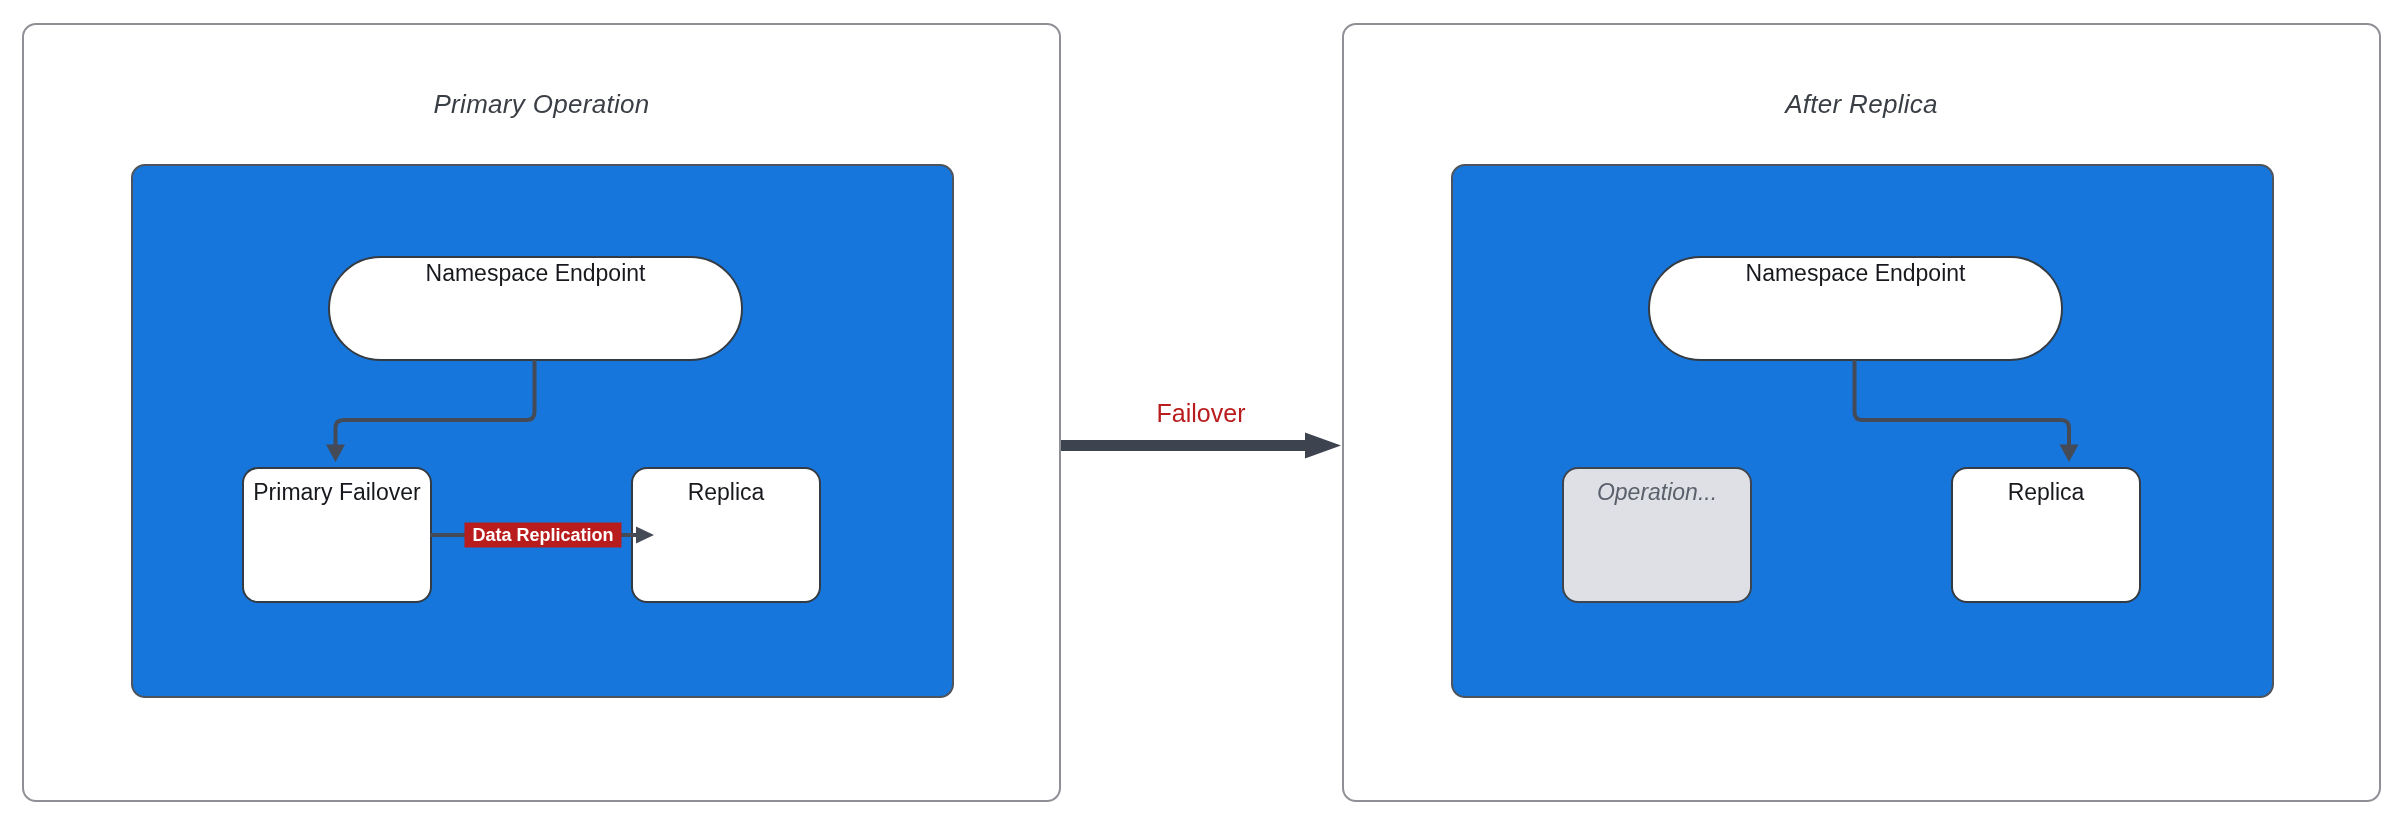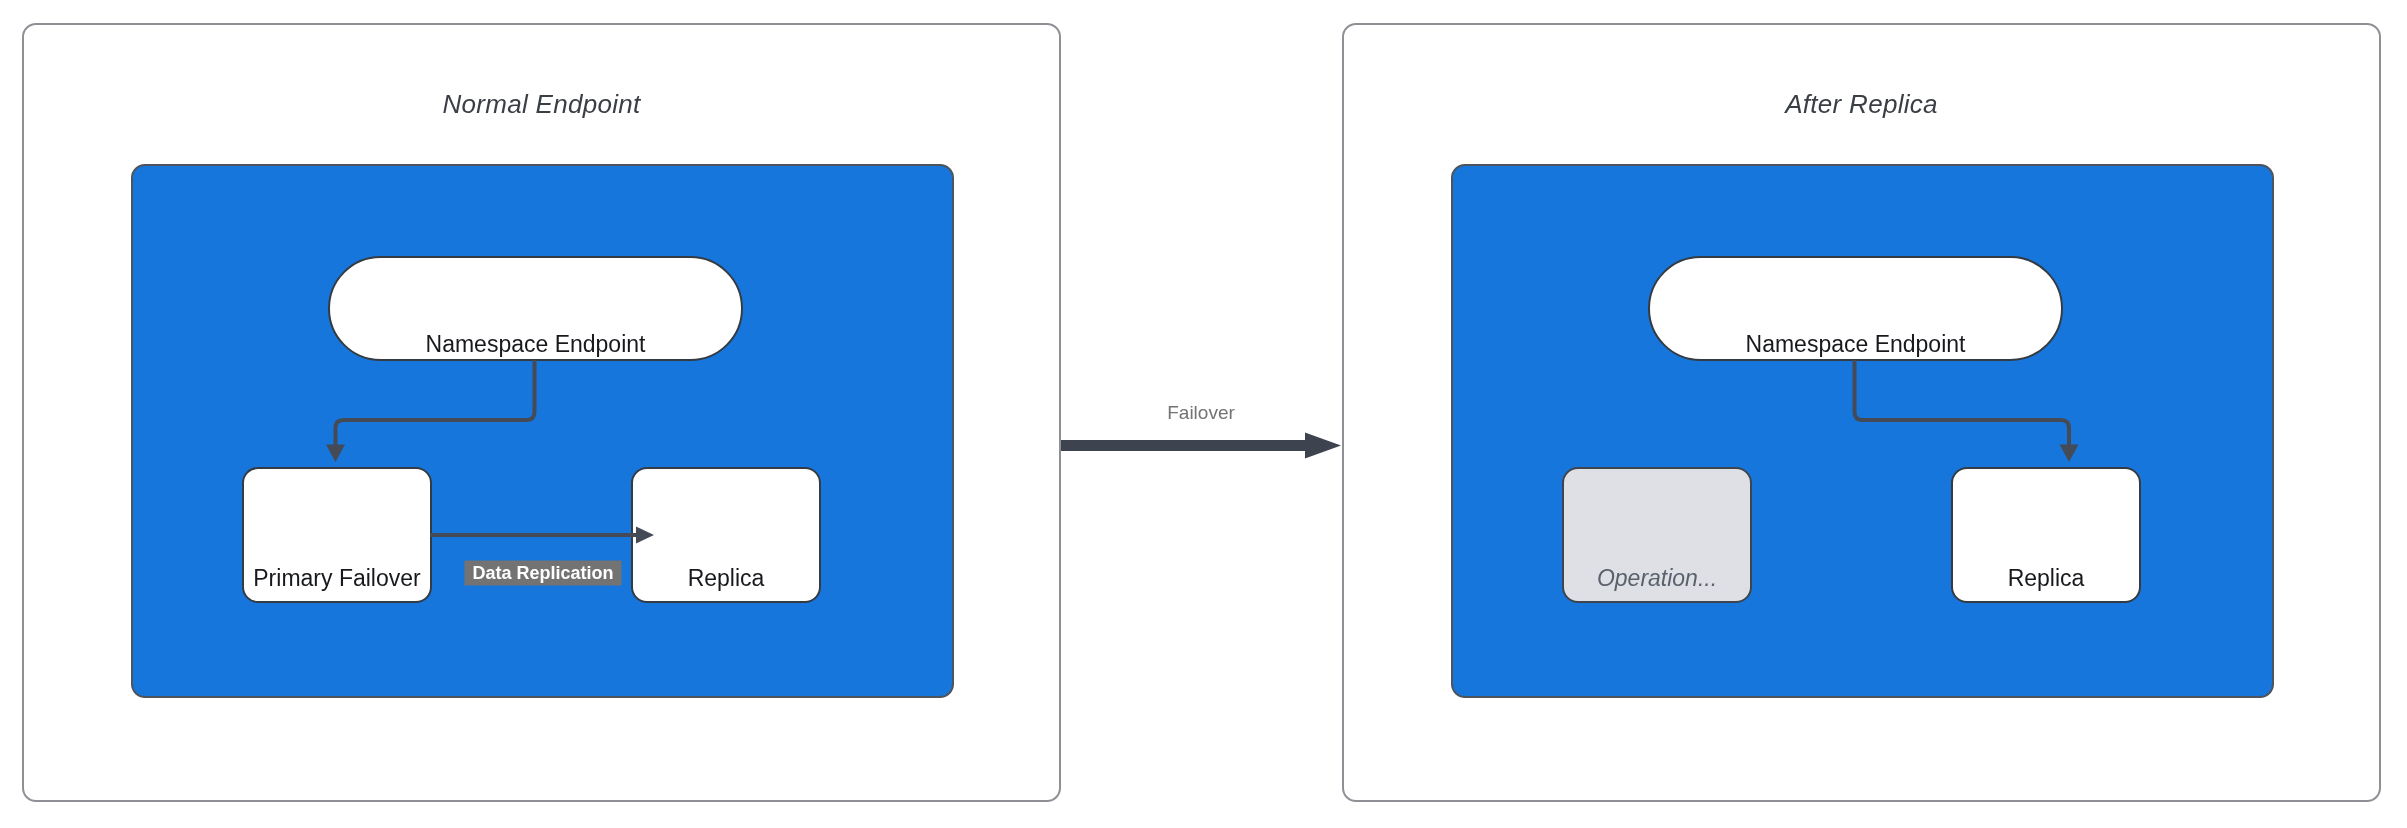--- a/index.html
+++ b/index.html
@@ -47,21 +47,21 @@
     border: 2px solid #4D545C;
     border-radius: 14px;
     box-sizing: border-box;
   }
   .node {
     position: absolute;
     background: #ffffff;
     border: 2.5px solid #343B43;
     box-sizing: border-box;
     display: flex;
-    align-items: flex-end;
+    align-items: flex-start;
     justify-content: center;
     text-align: center;
     font-size: 23px;
     line-height: 30px;
     color: #17191D;
   }
   .pill {
     left: 195px;
     top: 90px;
     width: 415px;
@@ -91,41 +91,40 @@
     pointer-events: none;
   }
   .edge-label {
     position: absolute;
     transform: translate(-50%, -50%);
     white-space: nowrap;
   }
   .replication-label {
     left: 543px;
     top: 535px;
-    background: #737373;
+    background: #b91c1c;
     color: #FFFFFF;
     font-size: 18px;
     font-weight: bold;
     padding: 2px 8px;
-    margin-top: 38px;
   }
   .failover-label {
     left: 1201px;
     top: 413px;
-    color: #737373;
-    font-size: 19px;
+    color: #b91c1c;
+    font-size: 25px;
   }
 </style>
 </head>
 <body>
 
 <div class="page">
 
   <div class="panel left">
-    <div class="panel-title">Normal Endpoint</div>
+    <div class="panel-title">Primary Operation</div>
     <div class="container">
       <div class="node pill">
         <span>Namespace Endpoint</span>
       </div>
       <div class="node box pos-left">
         <span>Primary Failover</span>
       </div>
       <div class="node box pos-right">
         <span>Replica</span>
       </div>

